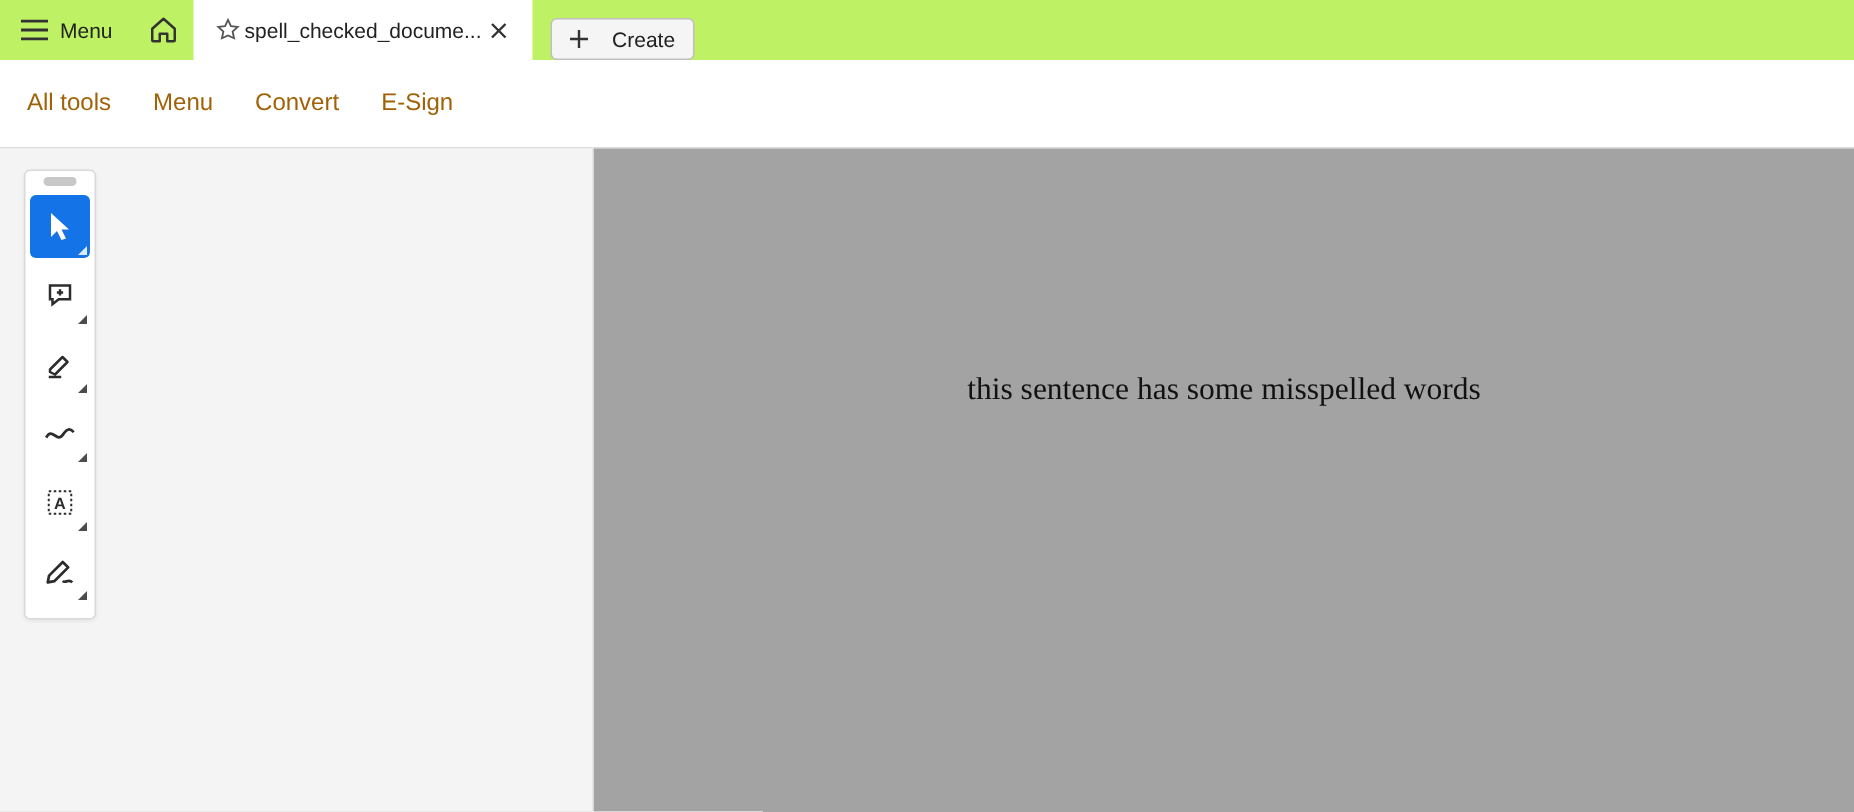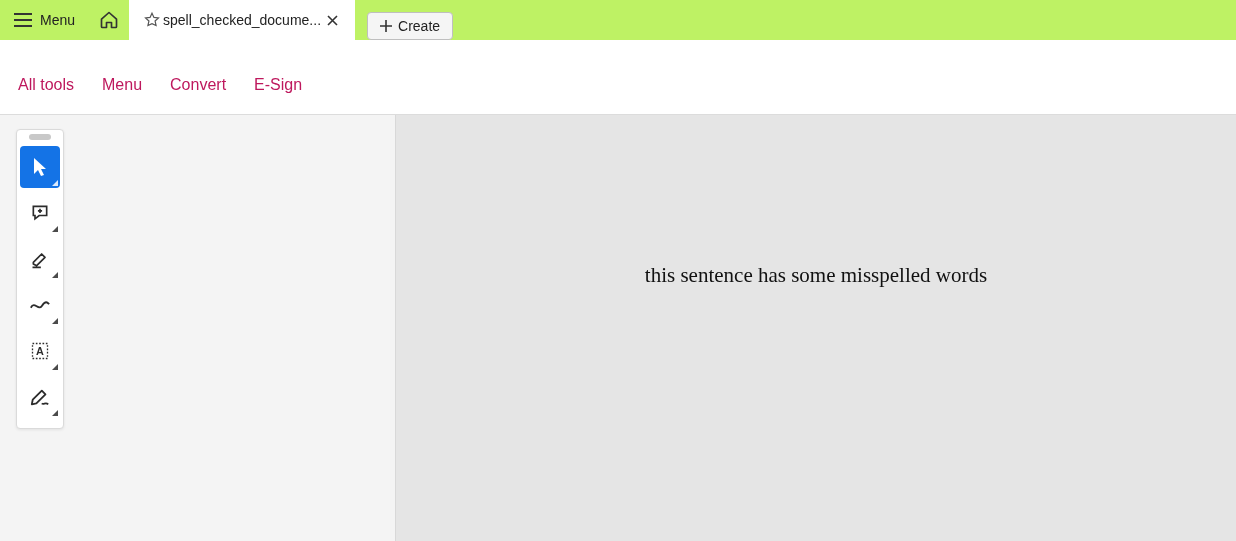--- a/index.html
+++ b/index.html
@@ -4,32 +4,32 @@
 <style>
   * { box-sizing: border-box; margin: 0; padding: 0; }
   html, body { width: 1236px; height: 541px; font-family: -apple-system, "Segoe UI", Arial, sans-serif; overflow: hidden; background: #fff; }
   .top-bar { height: 40px; background: #bef264; display: flex; align-items: flex-end; padding: 0 0 0 0; }
   .menu-btn { height: 40px; display: flex; align-items: center; gap: 8px; padding: 0 14px; font-size: 14px; color: #222; cursor: pointer; }
   .home-btn { height: 40px; width: 40px; display: flex; align-items: center; justify-content: center; cursor: pointer; }
   .tab { height: 40px; background: #fff; display: flex; align-items: center; gap: 2px; padding: 0 14px 0 14px; min-width: 0; max-width: 260px; border-top-left-radius: 0; }
   .tab .star { flex: 0 0 auto; }
   .tab .title { font-size: 14px; color: #222; white-space: nowrap; overflow: hidden; text-overflow: ellipsis; max-width: 170px; }
   .tab .close { flex: 0 0 auto; width: 18px; height: 18px; display: flex; align-items: center; justify-content: center; cursor: pointer; color: #333; font-size: 13px; }
-  .create-btn { height: 28px; margin-left: 12px; background: #f5f5f5; border: 1px solid #bfbfbf; border-radius: 4px; display: flex; align-items: center; gap: 6px; padding: 0 12px; font-size: 14px; color: #222; cursor: pointer; }
-  .menu-row { height: 59px; background: #fff; border-bottom: 1px solid #dcdcdc; display: flex; align-items: center; gap: 28px; padding: 0 18px; font-size: 16px; color: #be185d; margin-top: 16px; }
+  .create-btn { height: 28px; margin-left: 12px; background: #f5f5f5; border: 1px solid #bfbfbf; border-radius: 4px; display: flex; align-items: center; gap: 16px; padding: 0 12px; font-size: 14px; color: #222; cursor: pointer; }
+  .menu-row { height: 59px; background: #fff; border-bottom: 1px solid #dcdcdc; display: flex; align-items: center; gap: 28px; padding: 0 18px; font-size: 16px; color: #a16207; }
   .menu-row .item { cursor: pointer; }
   .workspace { display: flex; height: calc(541px - 40px - 59px); }
   .left-panel { width: 396px; flex: 0 0 396px; background: #f4f4f4; border-right: 1px solid #d8d8d8; position: relative; }
   .tool-palette { position: absolute; top: 14px; left: 16px; width: 48px; background: #fff; border: 1px solid #dadada; border-radius: 4px; box-shadow: 0 1px 3px rgba(0,0,0,.08); padding-bottom: 6px; }
   .tool-palette .grab { height: 6px; margin: 4px auto 6px auto; width: 22px; border-radius: 3px; background: #c8c8c8; }
   .tool { width: 40px; height: 42px; margin: 4px auto; display: flex; align-items: center; justify-content: center; position: relative; border-radius: 4px; cursor: pointer; }
   .tool.active { background: #1473e6; color: #fff; }
   .tool .corner { position: absolute; right: 2px; bottom: 2px; width: 0; height: 0; border-left: 6px solid transparent; border-bottom: 6px solid currentColor; opacity: .85; }
   .tool:not(.active) { color: #2c2c2c; }
-  .doc-area { flex: 1; background: #e5e5e5; position: relative; }
+  .doc-area { flex: 1; background: #a3a3a3; position: relative; }
   .doc-text { position: absolute; left: 50%; transform: translateX(-50%); top: 148px; font-family: Georgia, "Times New Roman", serif; font-size: 21px; color: #111; white-space: nowrap; }
   svg { display: block; }
 </style>
 </head>
 <body>
 
 <div class="top-bar">
   <div class="menu-btn">
     <span>
       <svg width="18" height="14" viewBox="0 0 18 14">

